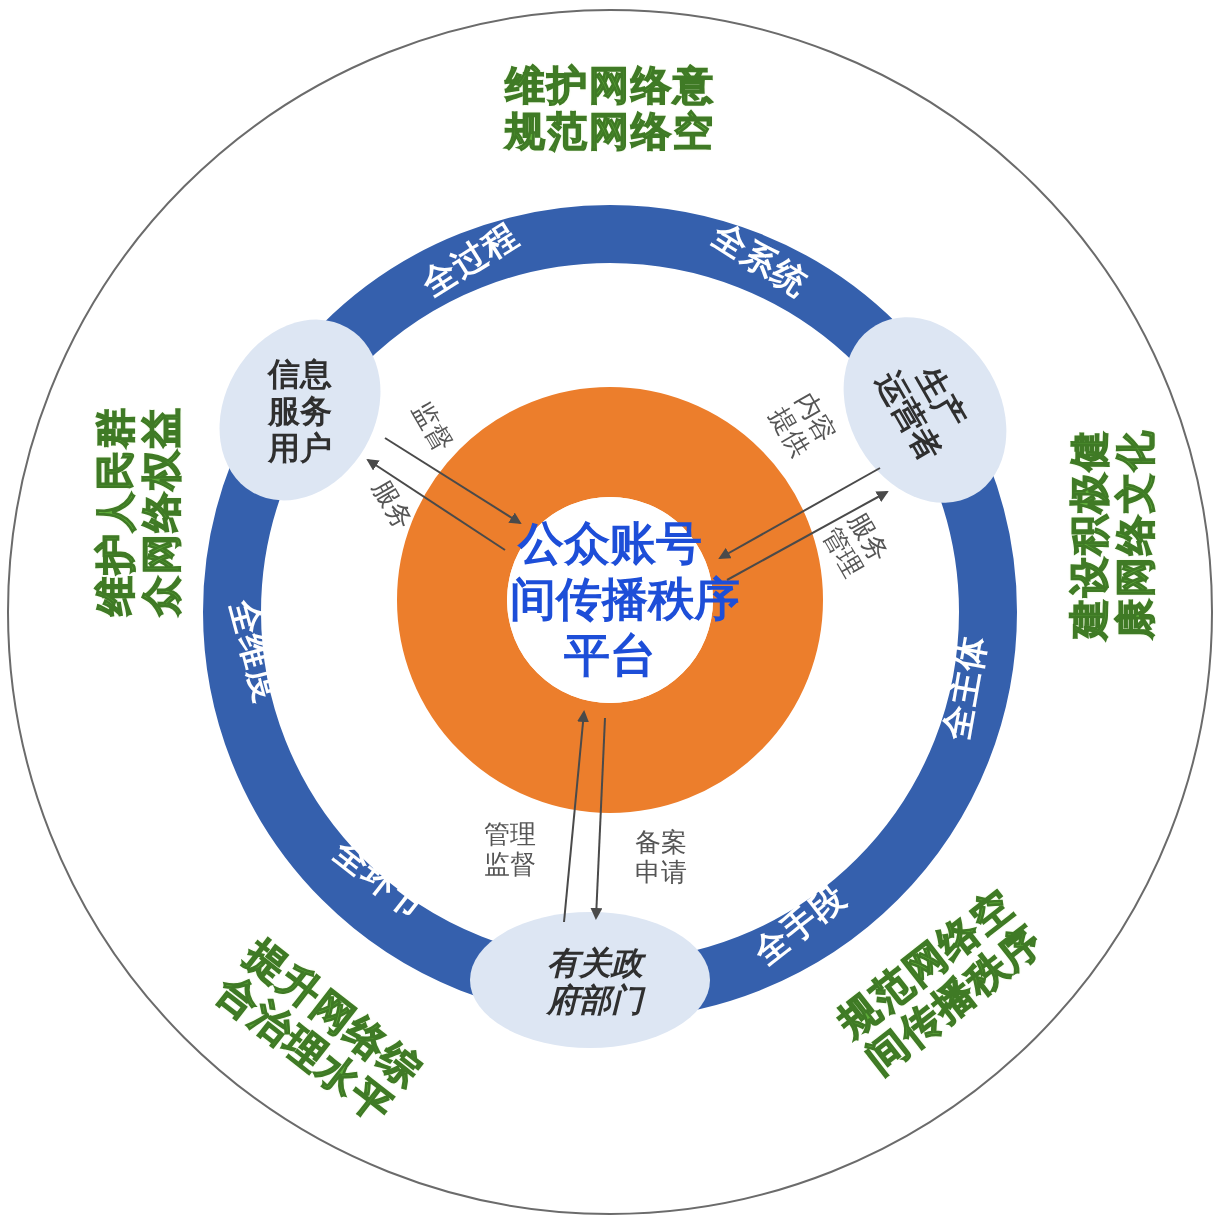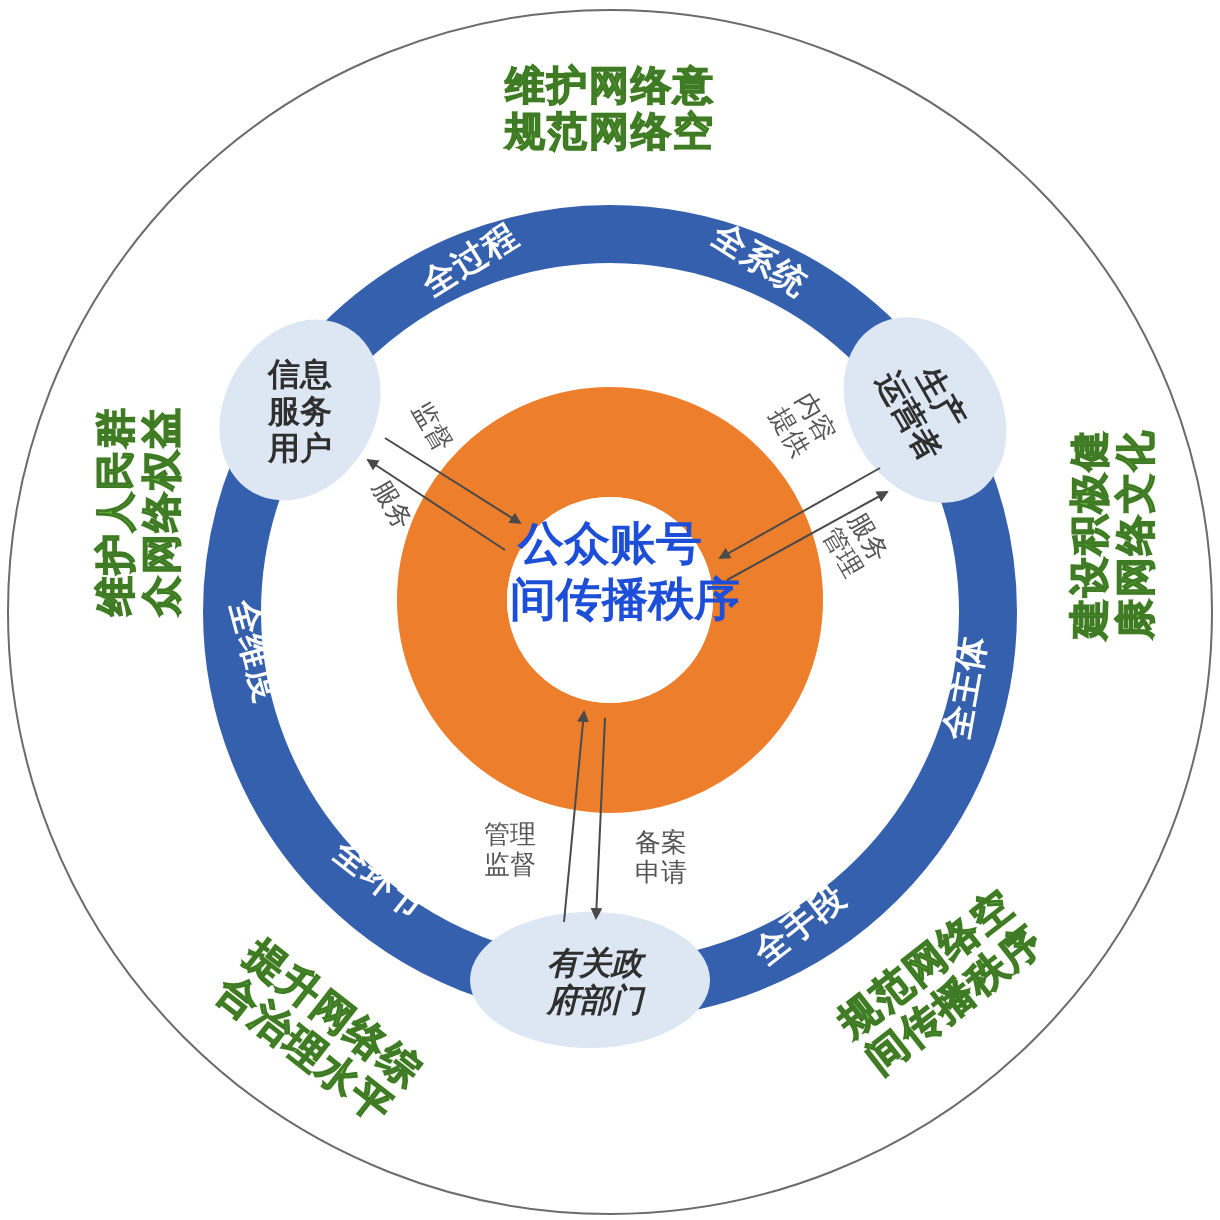--- a/index.html
+++ b/index.html
@@ -41,20 +41,21 @@
   <line x1="880" y1="468" x2="720" y2="558" stroke="#4a4a4a" stroke-width="2" marker-end="url(#ah)"></line>
   <line x1="727" y1="580" x2="887" y2="492" stroke="#4a4a4a" stroke-width="2" marker-end="url(#ah)"></line>
 
   <line x1="564" y1="922" x2="584" y2="712" stroke="#4a4a4a" stroke-width="2" marker-end="url(#ah)"></line>
   <line x1="605" y1="718" x2="596" y2="918" stroke="#4a4a4a" stroke-width="2" marker-end="url(#ah)"></line>
 </svg>
 
 <div class="lbl center-txt" style="left:510px; top:515px; width:200px;">
   <span class="block">公众账号</span>
   <span class="block">间传播秩序</span>
+  <span class="block">平台</span>
 </div>
 
 <div class="lbl node-txt" style="left:245px; top:345px; width:110px; transform: rotate(-60deg) rotate(90deg) rotate(-30deg); margin-top: 11px;">
   <span class="block">信息</span>
   <span class="block">服务</span>
   <span class="block">用户</span>
 </div>
 
 <div class="lbl node-txt" style="left:860px; top:370px; width:130px; transform: rotate(60deg);">
   <span class="block">生产</span>

